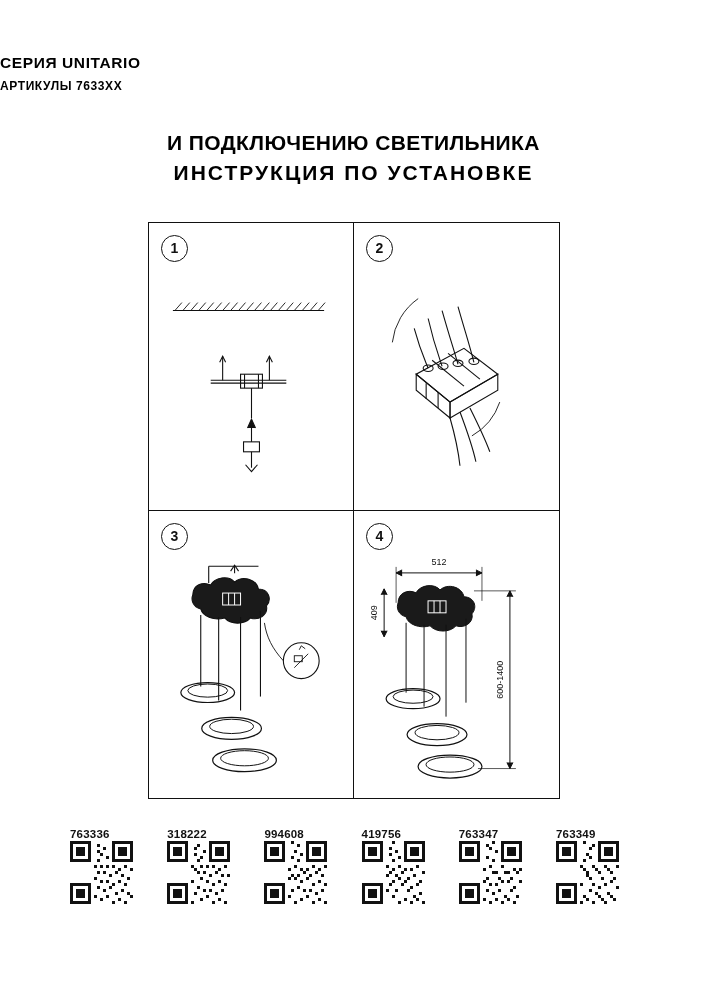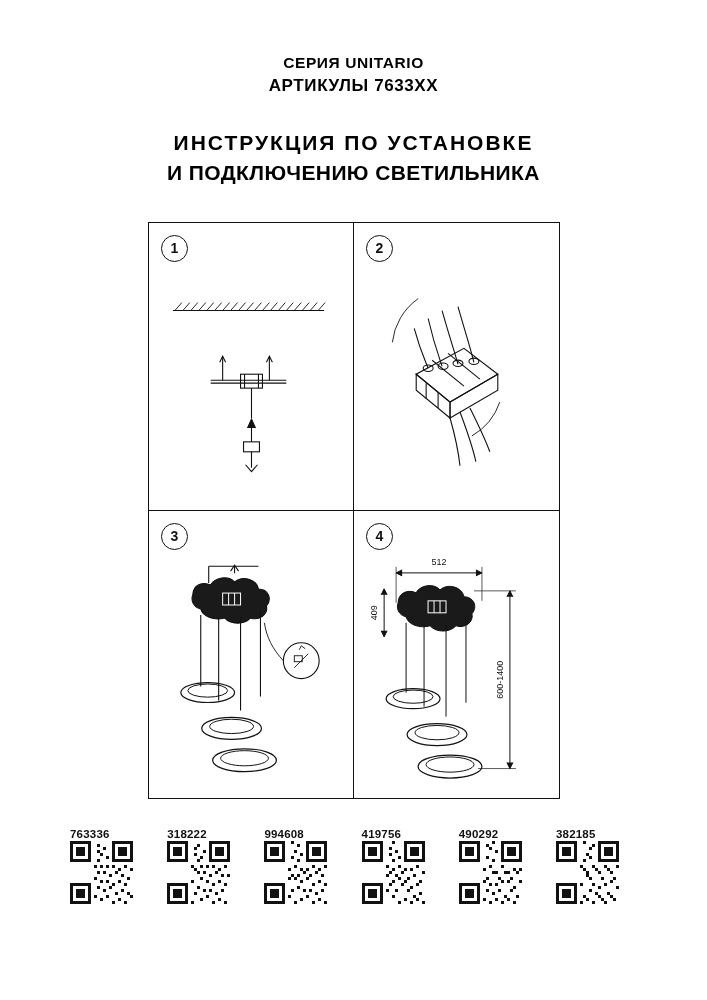--- a/index.html
+++ b/index.html
@@ -20,31 +20,31 @@
     width: 707px;
     height: 1000px;
   }
 
   
   .header {
     position: absolute;
     left: 0;
     top: 52px;
     width: 707px;
-    text-align: center;
+    text-align: left;
   }
   .series-line {
     font-size: 15.5px;
     font-weight: bold;
     letter-spacing: 0.6px;
     color: #000;
     line-height: 22px;
   }
   .article-line {
-    font-size: 17px;
+    font-size: 12px;
     font-weight: bold;
     letter-spacing: 0.6px;
     color: #000;
     line-height: 24px;
   }
   .title-block {
     position: absolute;
     left: 0;
     top: 128px;
     width: 707px;
@@ -132,22 +132,22 @@
 <body>
 
 <div class="page">
 
   <div class="header">
     <div class="series-line">СЕРИЯ UNITARIO</div>
     <div class="article-line">АРТИКУЛЫ 7633XX</div>
   </div>
 
   <div class="title-block">
+    <div class="title-line">И ПОДКЛЮЧЕНИЮ СВЕТИЛЬНИКА</div>
     <div class="title-line l1">ИНСТРУКЦИЯ  ПО  УСТАНОВКЕ</div>
-    <div class="title-line">И ПОДКЛЮЧЕНИЮ СВЕТИЛЬНИКА</div>
   </div>
 
   <div class="grid">
 
     <div class="cell c1">
       <div class="step-num">1</div>
       <div class="art">
         <svg viewBox="0 0 205 288" xmlns="http://www.w3.org/2000/svg">
           <g stroke="#111" fill="none" stroke-width="1.1">
 
@@ -586,21 +586,21 @@
             <rect x="14" y="19" width="1" height="1"></rect>
               <rect x="16" y="20" width="1" height="1"></rect>
             <rect x="18" y="19" width="1" height="1"></rect>
               <rect x="20" y="20" width="1" height="1"></rect>
           </g>
         </svg>
       </div>
     </div>
 
     <div class="qr-item">
-      <div class="qr-code-label">490292</div>
+      <div class="qr-code-label">763347</div>
       <div class="qr-box">
         <svg width="63" height="63" viewBox="0 0 21 21" shape-rendering="crispEdges">
           <rect width="21" height="21" fill="#fff"></rect>
           <g fill="#111">
             <rect x="0" y="0" width="7" height="1"></rect>
               <rect x="0" y="6" width="7" height="1"></rect>
             <rect x="0" y="0" width="1" height="7"></rect>
               <rect x="6" y="0" width="1" height="7"></rect>
             <rect x="2" y="2" width="3" height="3"></rect>
             <rect x="14" y="0" width="7" height="1"></rect>
@@ -650,21 +650,21 @@
             <rect x="12" y="19" width="1" height="1"></rect>
               <rect x="14" y="20" width="1" height="1"></rect>
             <rect x="16" y="19" width="1" height="1"></rect>
               <rect x="18" y="20" width="1" height="1"></rect>
           </g>
         </svg>
       </div>
     </div>
 
     <div class="qr-item">
-      <div class="qr-code-label">382185</div>
+      <div class="qr-code-label">763349</div>
       <div class="qr-box">
         <svg width="63" height="63" viewBox="0 0 21 21" shape-rendering="crispEdges">
           <rect width="21" height="21" fill="#fff"></rect>
           <g fill="#111">
             <rect x="0" y="0" width="7" height="1"></rect>
               <rect x="0" y="6" width="7" height="1"></rect>
             <rect x="0" y="0" width="1" height="7"></rect>
               <rect x="6" y="0" width="1" height="7"></rect>
             <rect x="2" y="2" width="3" height="3"></rect>
             <rect x="14" y="0" width="7" height="1"></rect>

